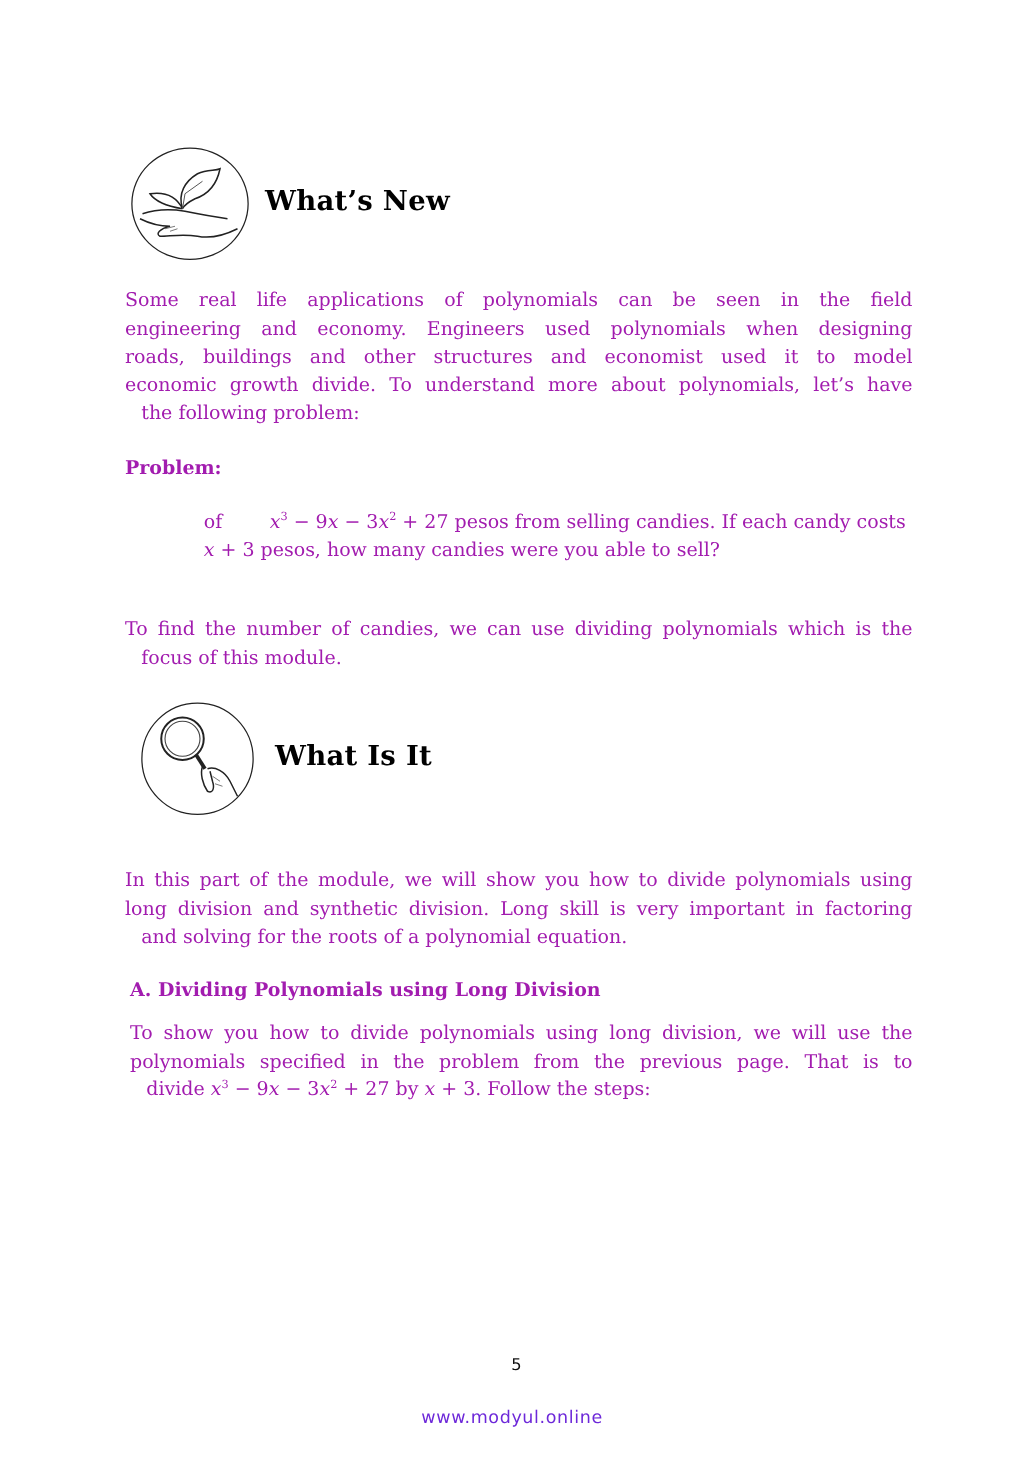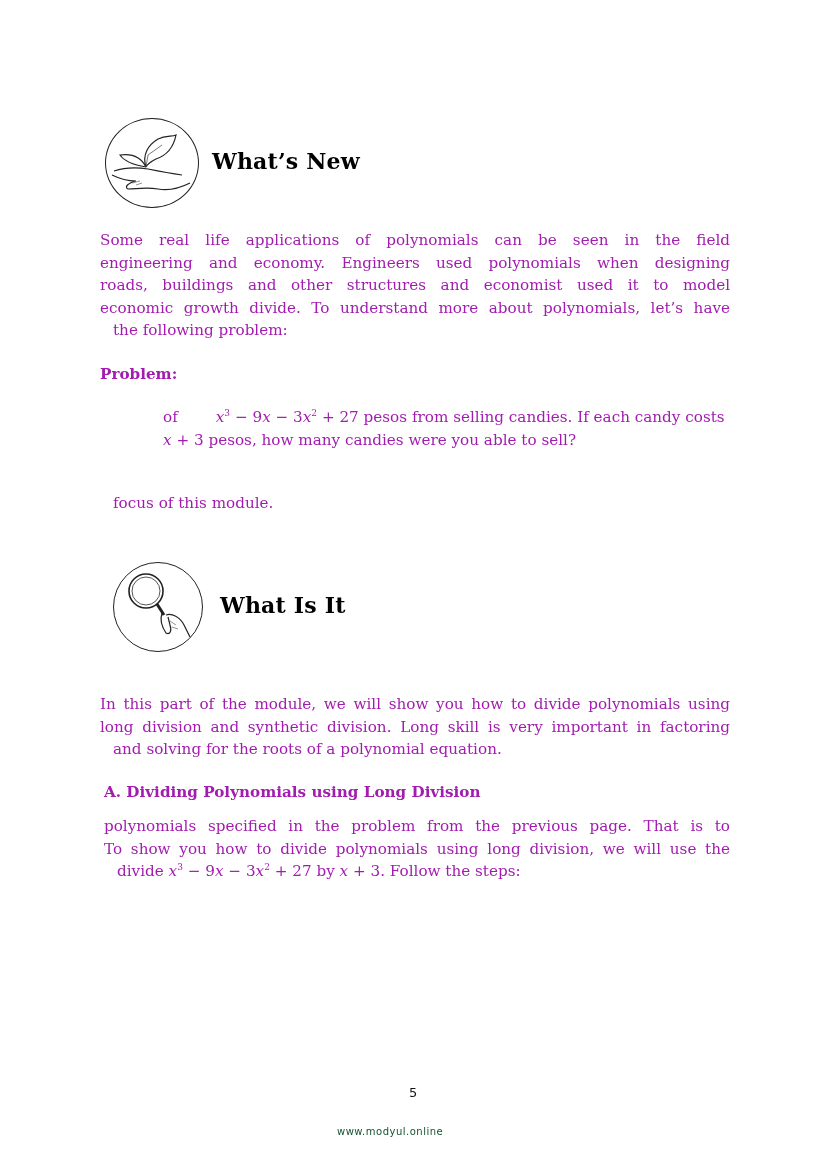--- a/index.html
+++ b/index.html
@@ -9,21 +9,21 @@
   .heading { font-family: "DejaVu Serif", serif; font-weight: bold; font-size: 22px; color: #000000; letter-spacing: 0.2px; }
   .para { font-family: "DejaVu Serif", serif; font-size: 15.2px; line-height: 22.5px; text-align: justify; color: #a21caf; }
   .para .line { display: block; text-align: justify; text-align-last: justify; white-space: nowrap; }
   .para .line.last { text-align-last: left; margin-left: 13px; }
   .bold { font-weight: bold; }
   .math { font-family: "DejaVu Serif", serif; font-style: italic; }
   .math .up { font-style: normal; }
   sup { font-size: 9px; vertical-align: 6px; line-height: 0; }
   .icon-circle { position: absolute; border: 1.5px solid #222; border-radius: 50%; }
   .footer-num { font-family: "DejaVu Sans", sans-serif; font-size: 13px; color: #111; }
-  .watermark { font-family: "DejaVu Sans", sans-serif; font-size: 10px; color: #14532d; letter-spacing: 0.5px; }
+  .watermark { font-family: "DejaVu Sans", sans-serif; font-size: 14px; color: #6d28d9; letter-spacing: 0.5px; }
 </style>
 </head>
 <body>
 
 <div class="icon-circle" style="left:105px; top:118px; width:92px; height:88px;">
   <svg width="92" height="88" viewBox="0 0 92 88">
     <path d="M40 48 C36 36 42 26 52 20 C60 16 66 18 70 16 C68 26 62 36 50 40 C46 42 42 44 40 48" fill="none" stroke="#222" stroke-width="1.2"></path>
     <path d="M40 48 C36 40 28 34 14 36 C18 42 28 46 40 48" fill="none" stroke="#222" stroke-width="1.2"></path>
     <path d="M40 48 L42 36 L56 26" fill="none" stroke="#555" stroke-width="0.8"></path>
     <path d="M8 52 C20 48 30 48 42 50 C52 52 62 54 76 56" fill="none" stroke="#222" stroke-width="1.2"></path>
@@ -46,20 +46,21 @@
 <div class="abs para" style="left:150px; top:406px; width:580px;">
   <span class="line last">
     <span>of</span><span style="display:inline-block; width:38px;"></span><span class="math"><span>x</span><sup class="up">3</sup><span class="up"> − 9</span><span>x</span><span class="up"> − 3</span><span>x</span><sup class="up">2</sup><span class="up"> + 27</span></span><span> pesos from selling candies. If each candy costs</span>
   </span>
   <span class="line last">
     <span class="math"><span>x</span><span class="up"> + 3</span></span><span> pesos, how many candies were you able to sell?</span>
   </span>
 </div>
 
 <div class="abs para" style="left:100px; top:492px; width:630px;">
+  <span class="line">To find the number of candies, we can use dividing polynomials which is the</span>
   <span class="line last">focus of this module.</span>
 </div>
 
 <div class="icon-circle" style="left:113px; top:562px; width:88px; height:88px;">
   <svg width="88" height="88" viewBox="0 0 88 88">
     <circle cx="32" cy="28" r="17" fill="none" stroke="#222" stroke-width="1.6"></circle>
     <circle cx="32" cy="28" r="14" fill="none" stroke="#444" stroke-width="0.9"></circle>
     <path d="M43 41 L50 52" stroke="#222" stroke-width="3"></path>
     <path d="M48 50 C46 56 48 64 52 70 C56 72 58 68 56 62 L54 54" fill="none" stroke="#222" stroke-width="1.2"></path>
     <path d="M52 52 C58 50 66 54 70 62 L76 74" fill="none" stroke="#222" stroke-width="1.2"></path>
@@ -70,21 +71,21 @@
 
 <div class="abs para" style="left:100px; top:693px; width:630px;">
   <span class="line">In this part of the module, we will show you how to divide polynomials using</span>
   <span class="line">long division and synthetic division. Long skill is very important in factoring</span>
   <span class="line last">and solving for the roots of a polynomial equation.</span>
 </div>
 
 <div class="abs para bold" style="left:104px; top:781px;">A. Dividing Polynomials using Long Division</div>
 
 <div class="abs para" style="left:104px; top:815px; width:626px;">
+  <span class="line">To show you how to divide polynomials using long division, we will use the</span>
   <span class="line">polynomials specified in the problem from the previous page. That is to</span>
-  <span class="line">To show you how to divide polynomials using long division, we will use the</span>
   <span class="line last">
     <span>divide </span><span class="math"><span>x</span><sup class="up">3</sup><span class="up"> − 9</span><span>x</span><span class="up"> − 3</span><span>x</span><sup class="up">2</sup><span class="up"> + 27</span></span><span> by </span><span class="math"><span>x</span><span class="up"> + 3</span></span><span>. Follow the steps:</span>
   </span>
 </div>
 
 <div class="abs footer-num" style="left:409px; top:1085px;">5</div>
 <div class="abs watermark" style="left:337px; top:1126px;">www.modyul.online</div>
 
 </body></html>

